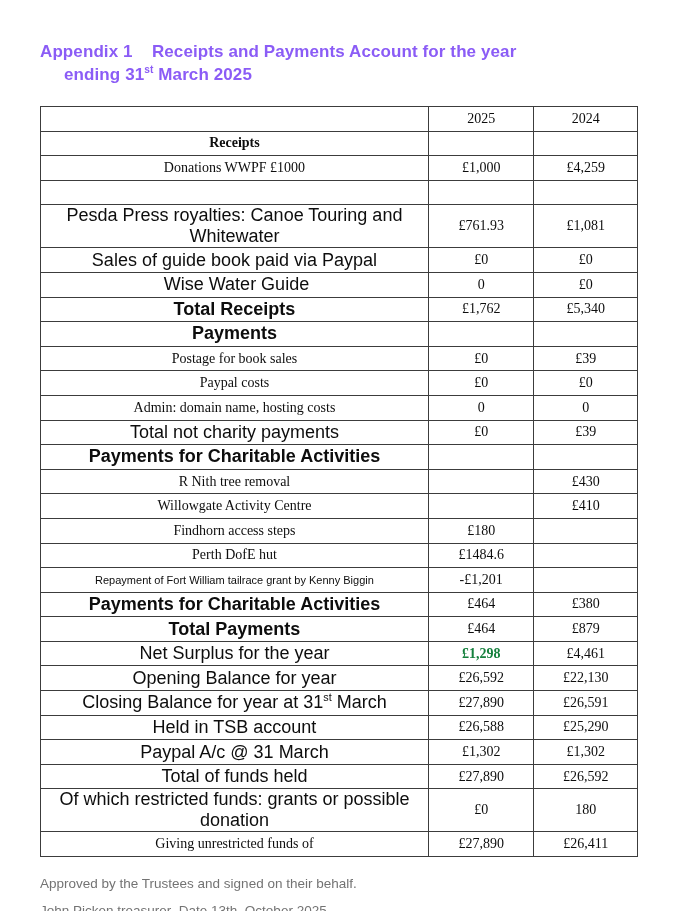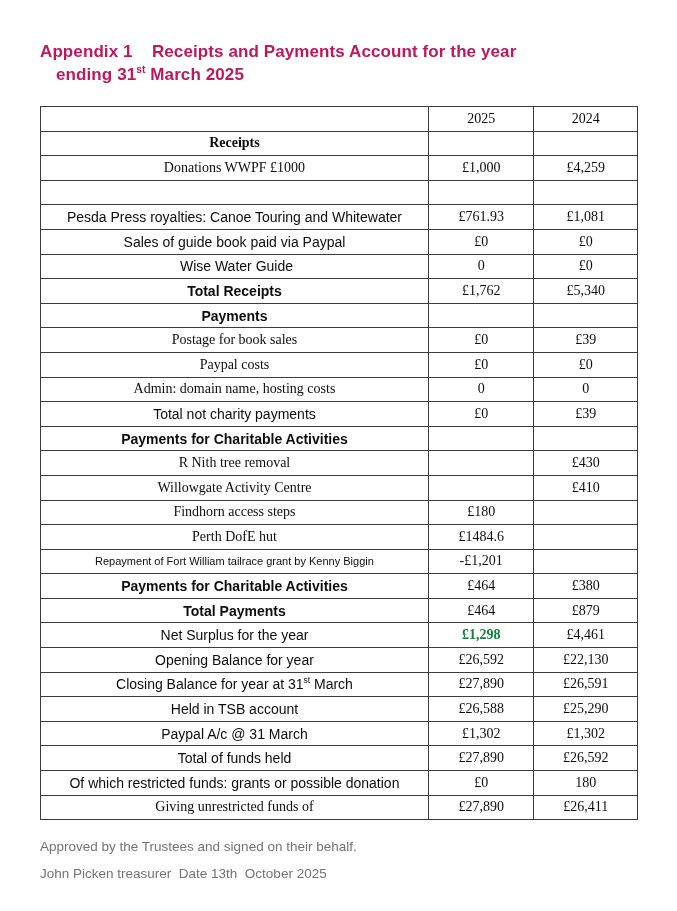--- a/index.html
+++ b/index.html
@@ -19,24 +19,24 @@
     font-family: "Liberation Serif", serif;
   }
   .pre { white-space: pre-wrap; }
 
   
   .doc-title {
     font-family: "Liberation Sans", sans-serif;
     font-weight: bold;
     font-size: 17px;
     line-height: 23px;
-    color: #be185d;
+    color: #8b5cf6;
     letter-spacing: 0.1px;
   }
-  .doc-title .line2 { margin-left: 16px; }
+  .doc-title .line2 { margin-left: 24px; }
   .doc-title sup { font-size: 60%; vertical-align: super; line-height: 0; }
 
   
   table.rp-table {
     margin-top: 20px;
     border-collapse: collapse;
     table-layout: fixed;
     width: 598px;
   }
   table.rp-table td {
@@ -52,21 +52,21 @@
     text-align: center;
     font-family: "Liberation Serif", serif;
     font-size: 14px;
     padding: 0 2px;
   }
   .col-label { width: 386px; }
   .col-2025  { width: 105px; }
   .col-2024  { width: 103px; }
 
   .serif { font-family: "Liberation Serif", serif; font-size: 14px; }
-  .sans  { font-family: "Liberation Sans", sans-serif; font-size: 14px; }
+  .sans  { font-family: "Liberation Sans", sans-serif; font-size: 18px; }
   .bold  { font-weight: bold; }
   .small { font-size: 11px; }
   .indent { padding-left: 9px !important; }
   td sup { font-size: 60%; vertical-align: super; line-height: 0; }
 
   
   .footer-block {
     font-family: "Liberation Sans", sans-serif;
     font-size: 13.5px;
     color: #737373;

